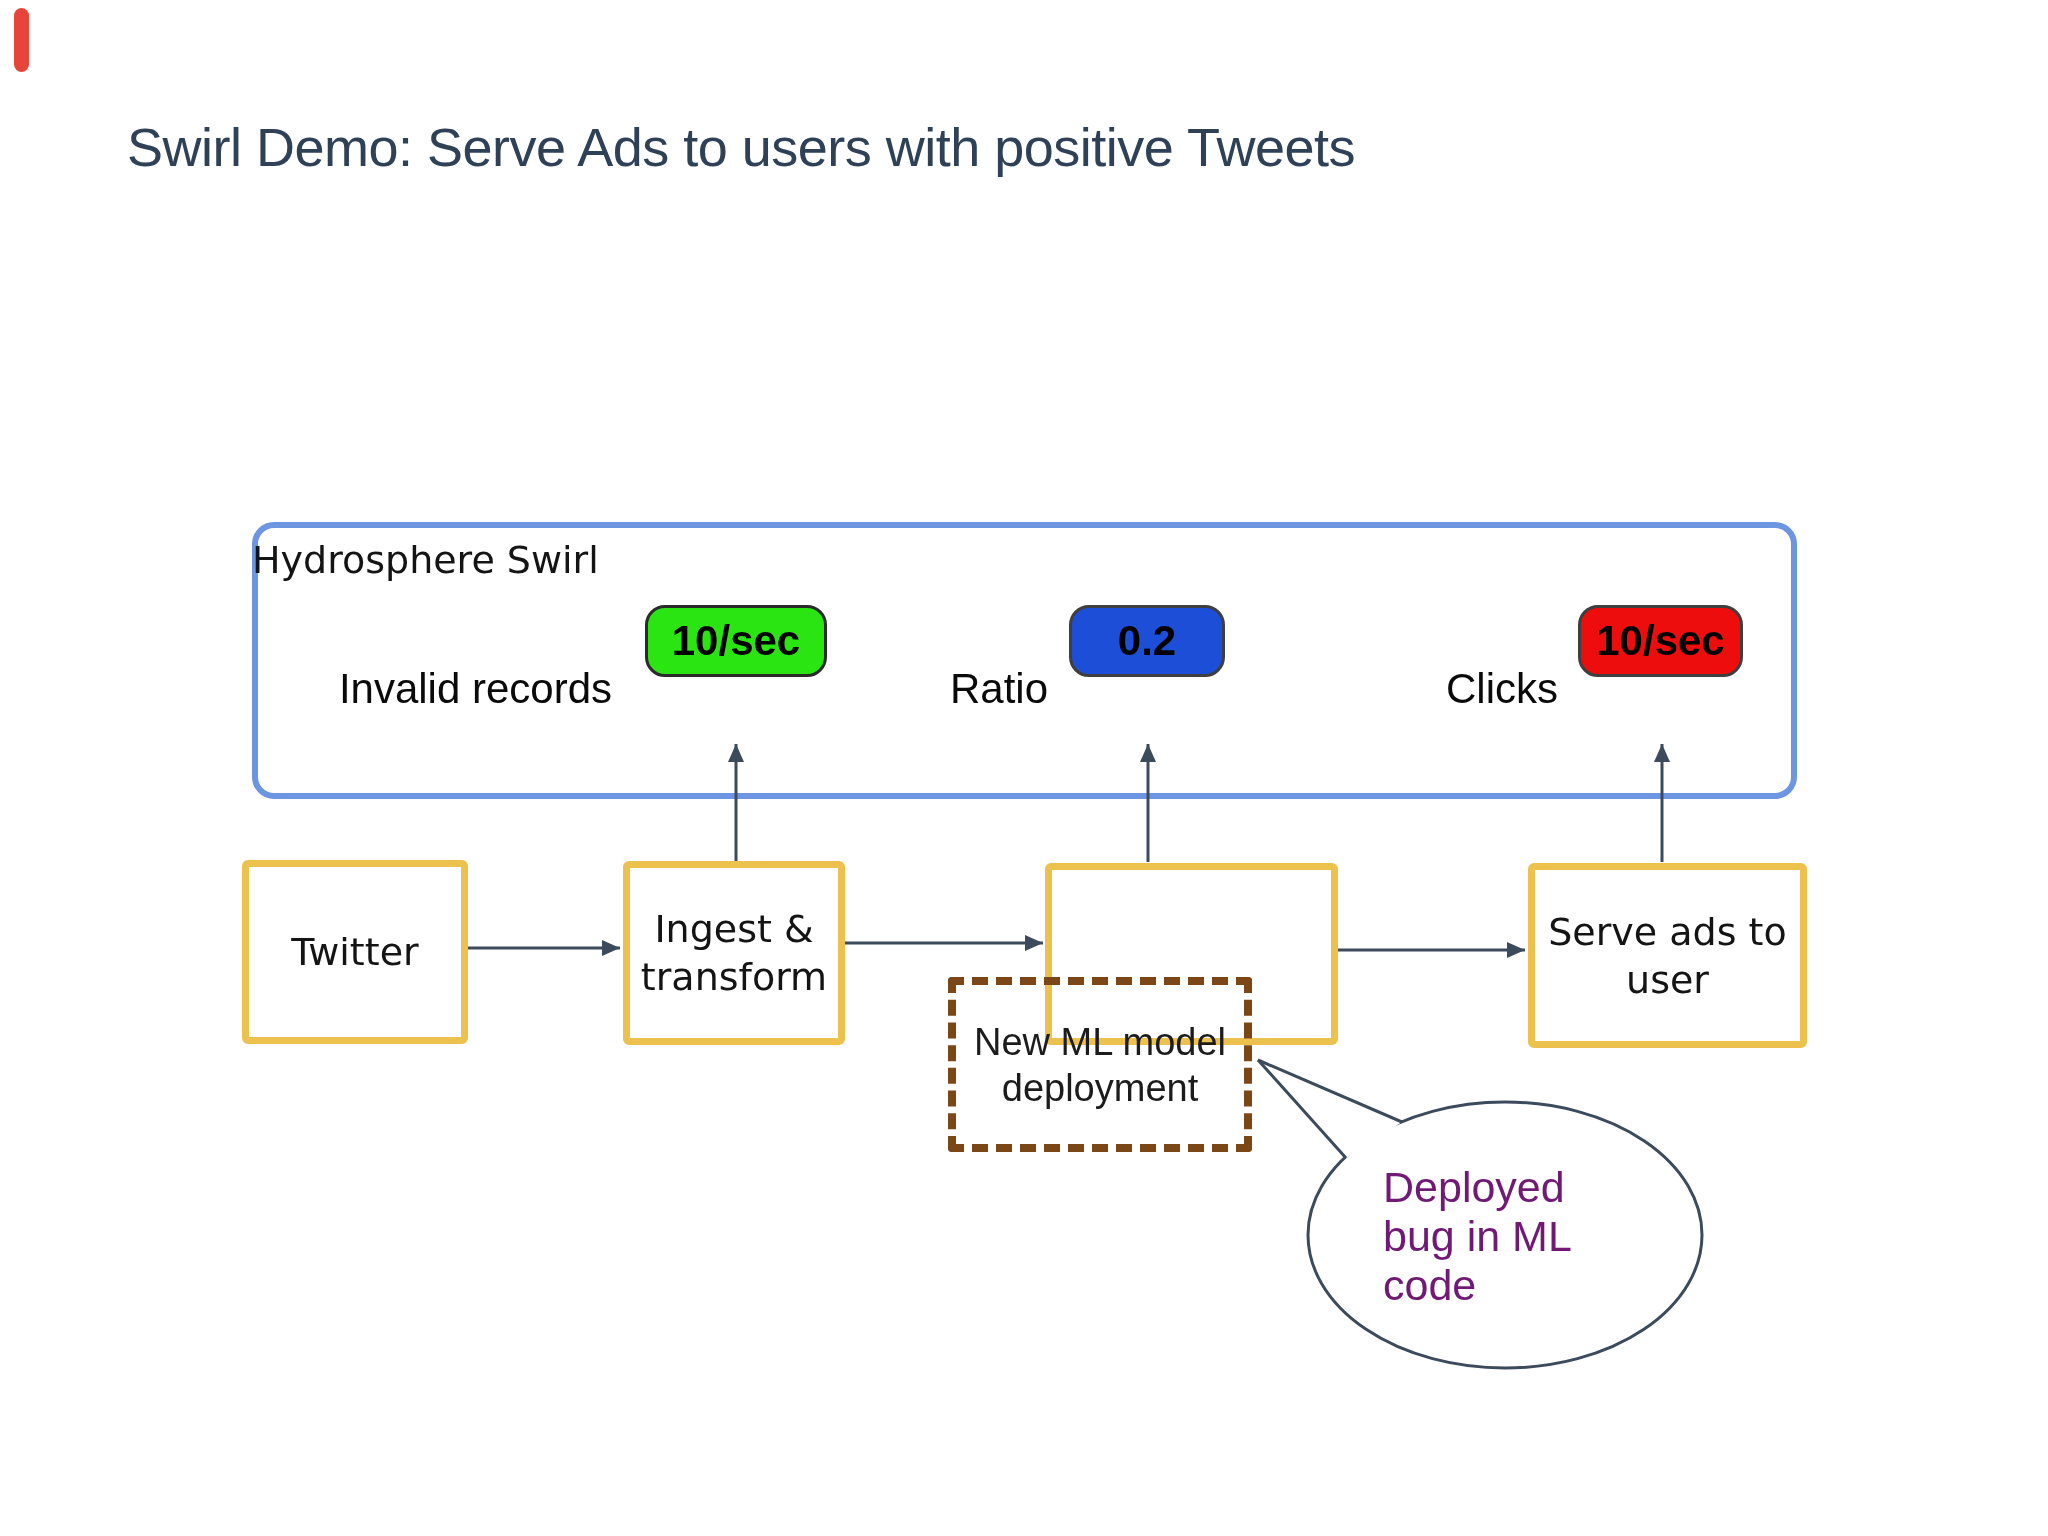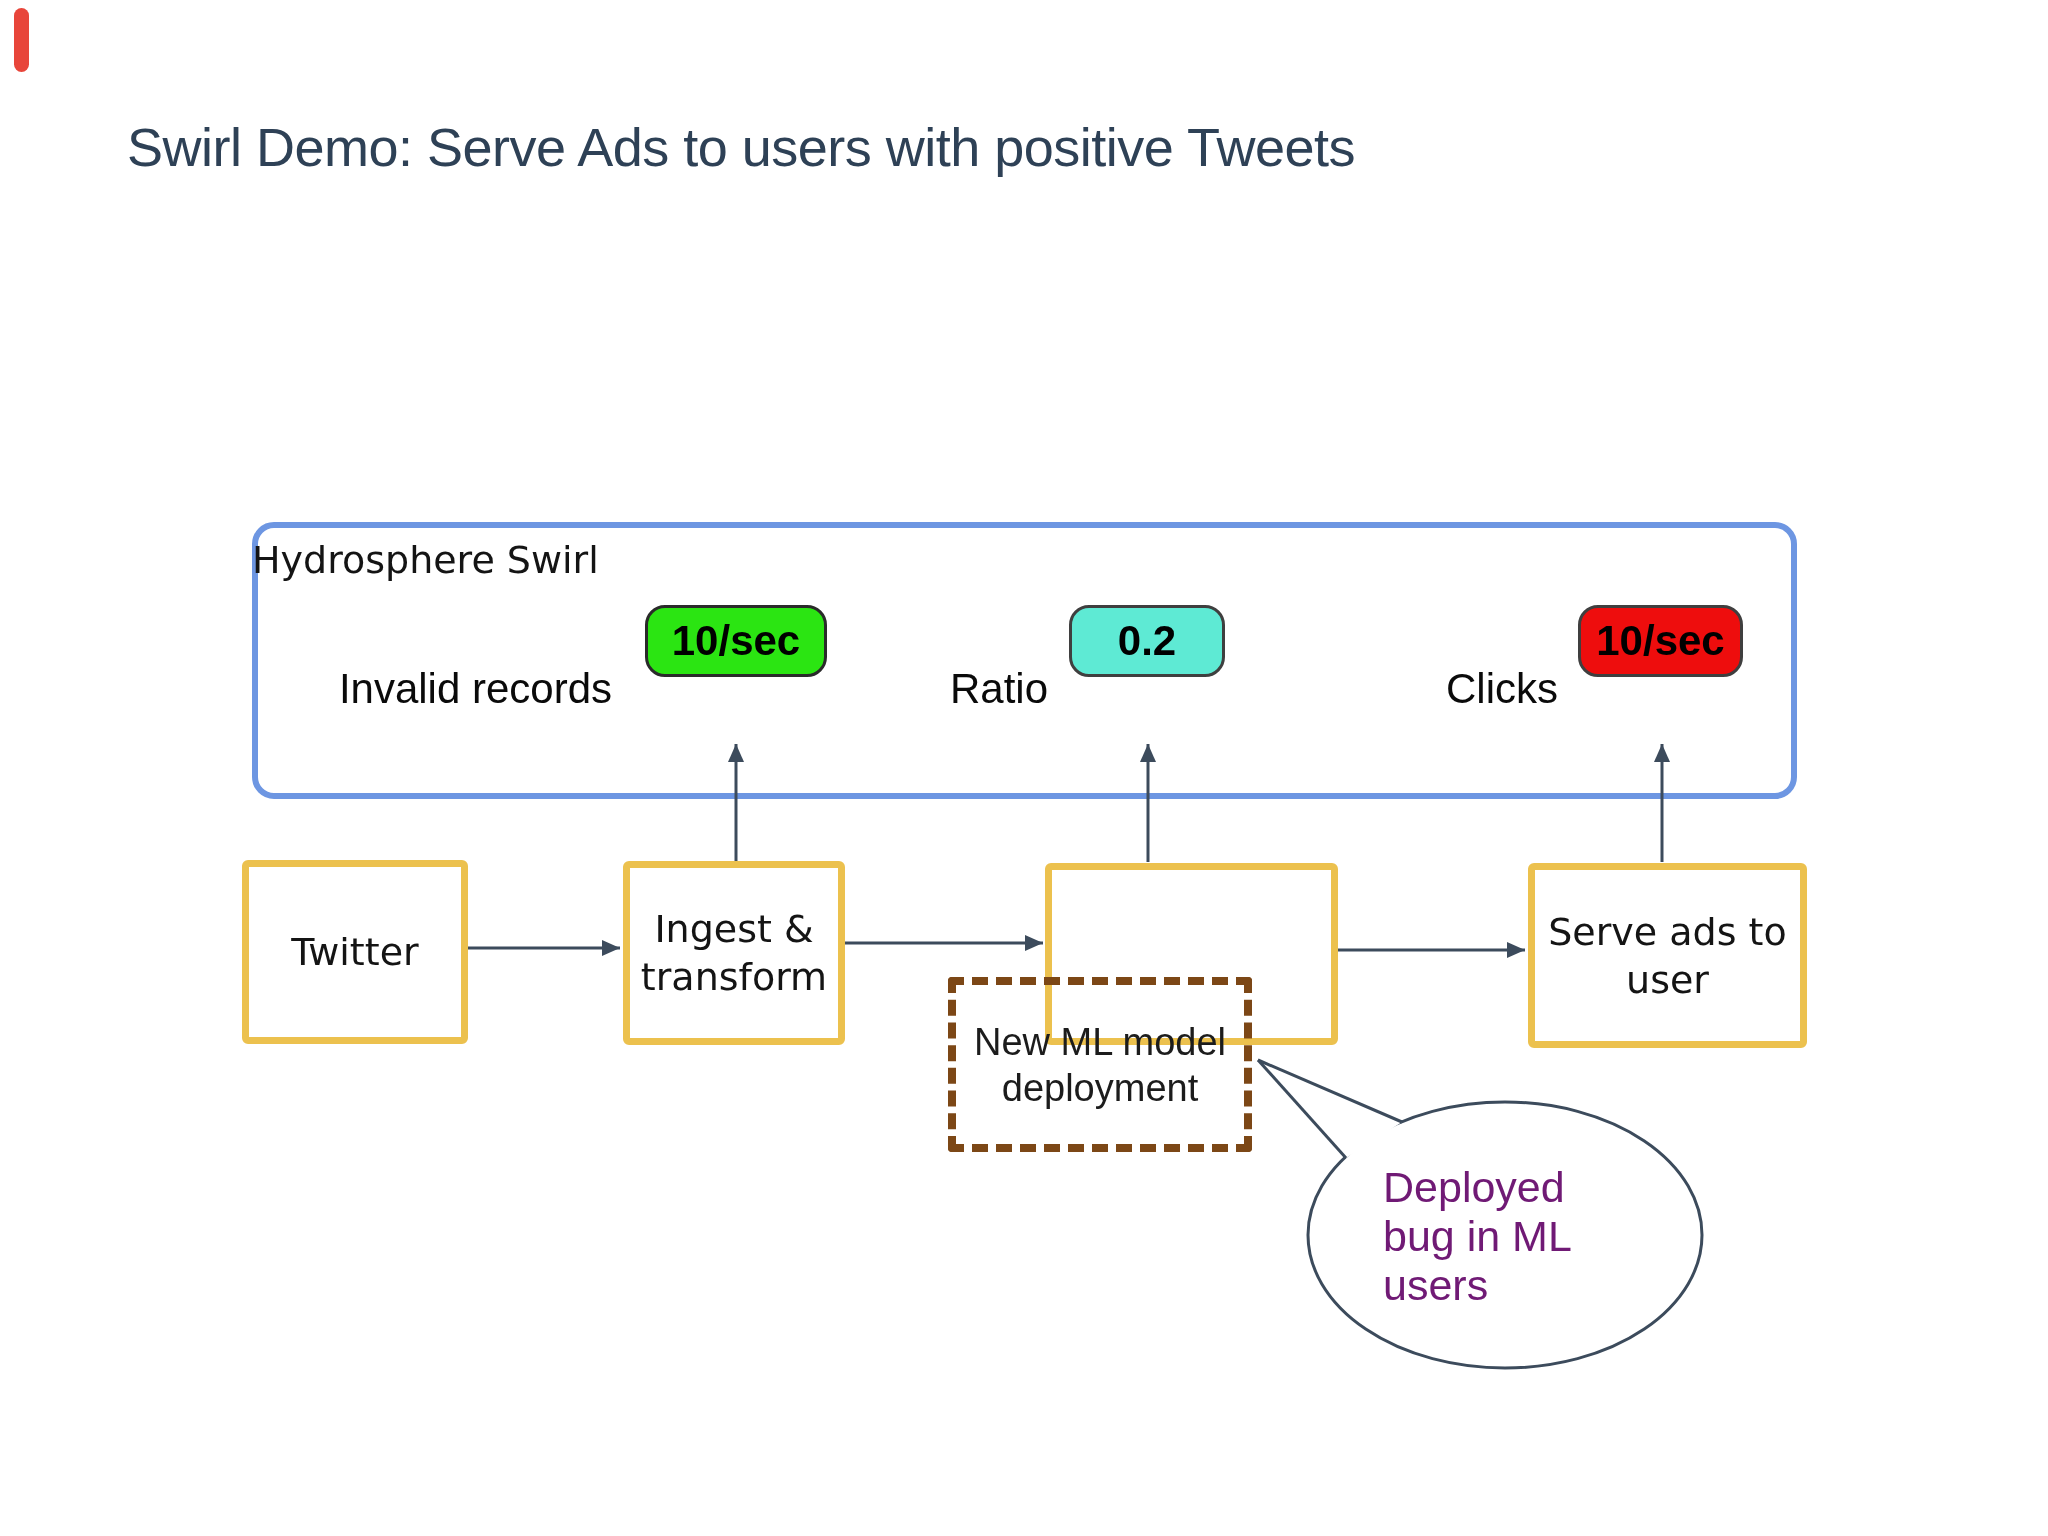--- a/index.html
+++ b/index.html
@@ -70,21 +70,21 @@
     <line x1="1258" y1="1060" x2="1346" y2="1158" stroke="#3c4b5c" stroke-width="3"></line>
   </svg>
 
   <div class="panel"></div>
   <div class="panel-title">Hydrosphere Swirl</div>
 
   <div class="metric-label" id="metric-label-0">Invalid records</div>
   <div class="badge" id="badge-0" style="background: rgb(43, 229, 18);">10/sec</div>
 
   <div class="metric-label" id="metric-label-1">Ratio</div>
-  <div class="badge" id="badge-1" style="background: #5eead4;">0.2</div>
+  <div class="badge" id="badge-1" style="background: #1d4ed8;">0.2</div>
 
   <div class="metric-label" id="metric-label-2">Clicks</div>
   <div class="badge" id="badge-2" style="background: rgb(238, 13, 13);">10/sec</div>
 
   <div class="node" id="node-ingest">
     <span>Ingest &amp;</span>
     <span>transform</span>
   </div>
   <div class="node" id="node-twitter">
     <span>Twitter</span>
@@ -96,16 +96,16 @@
   </div>
 
   <div class="deploy-box">
     <span>New ML model</span>
     <span>deployment</span>
   </div>
 
   <div class="callout-text">
     <div>Deployed</div>
     <div>bug in ML</div>
-    <div>users</div>
+    <div>code</div>
   </div>
 
 </div>
 
 </body></html>

